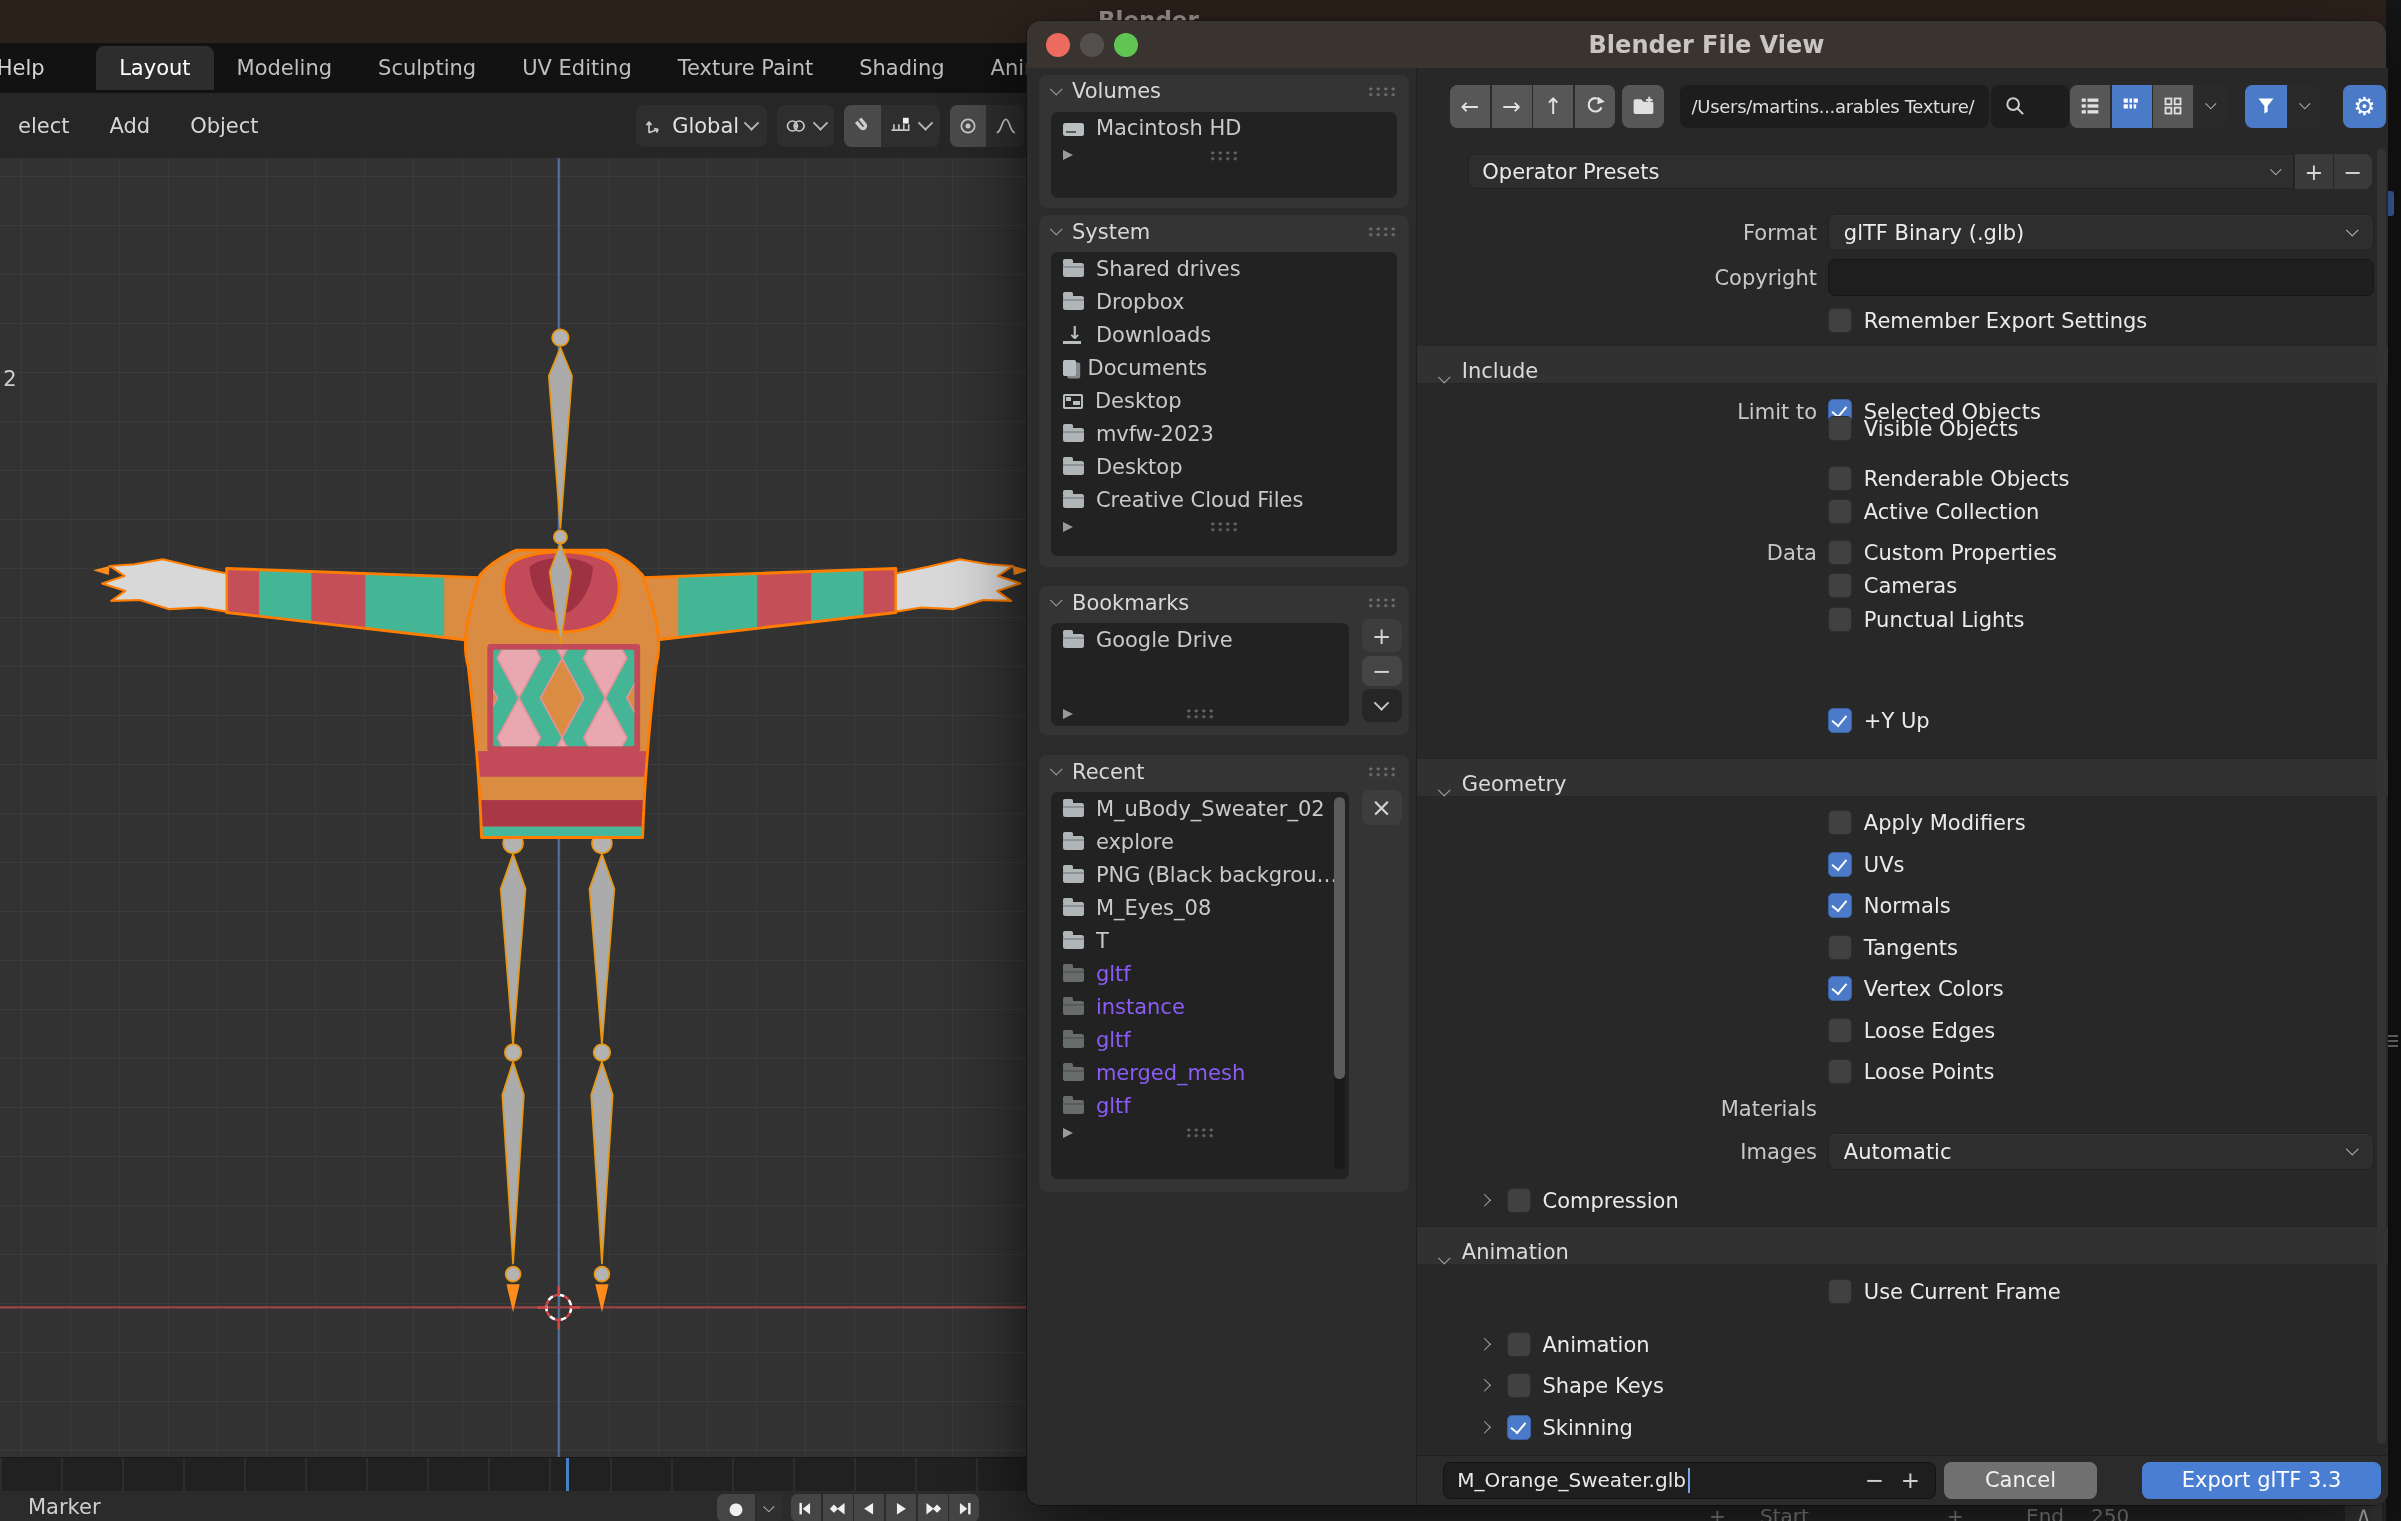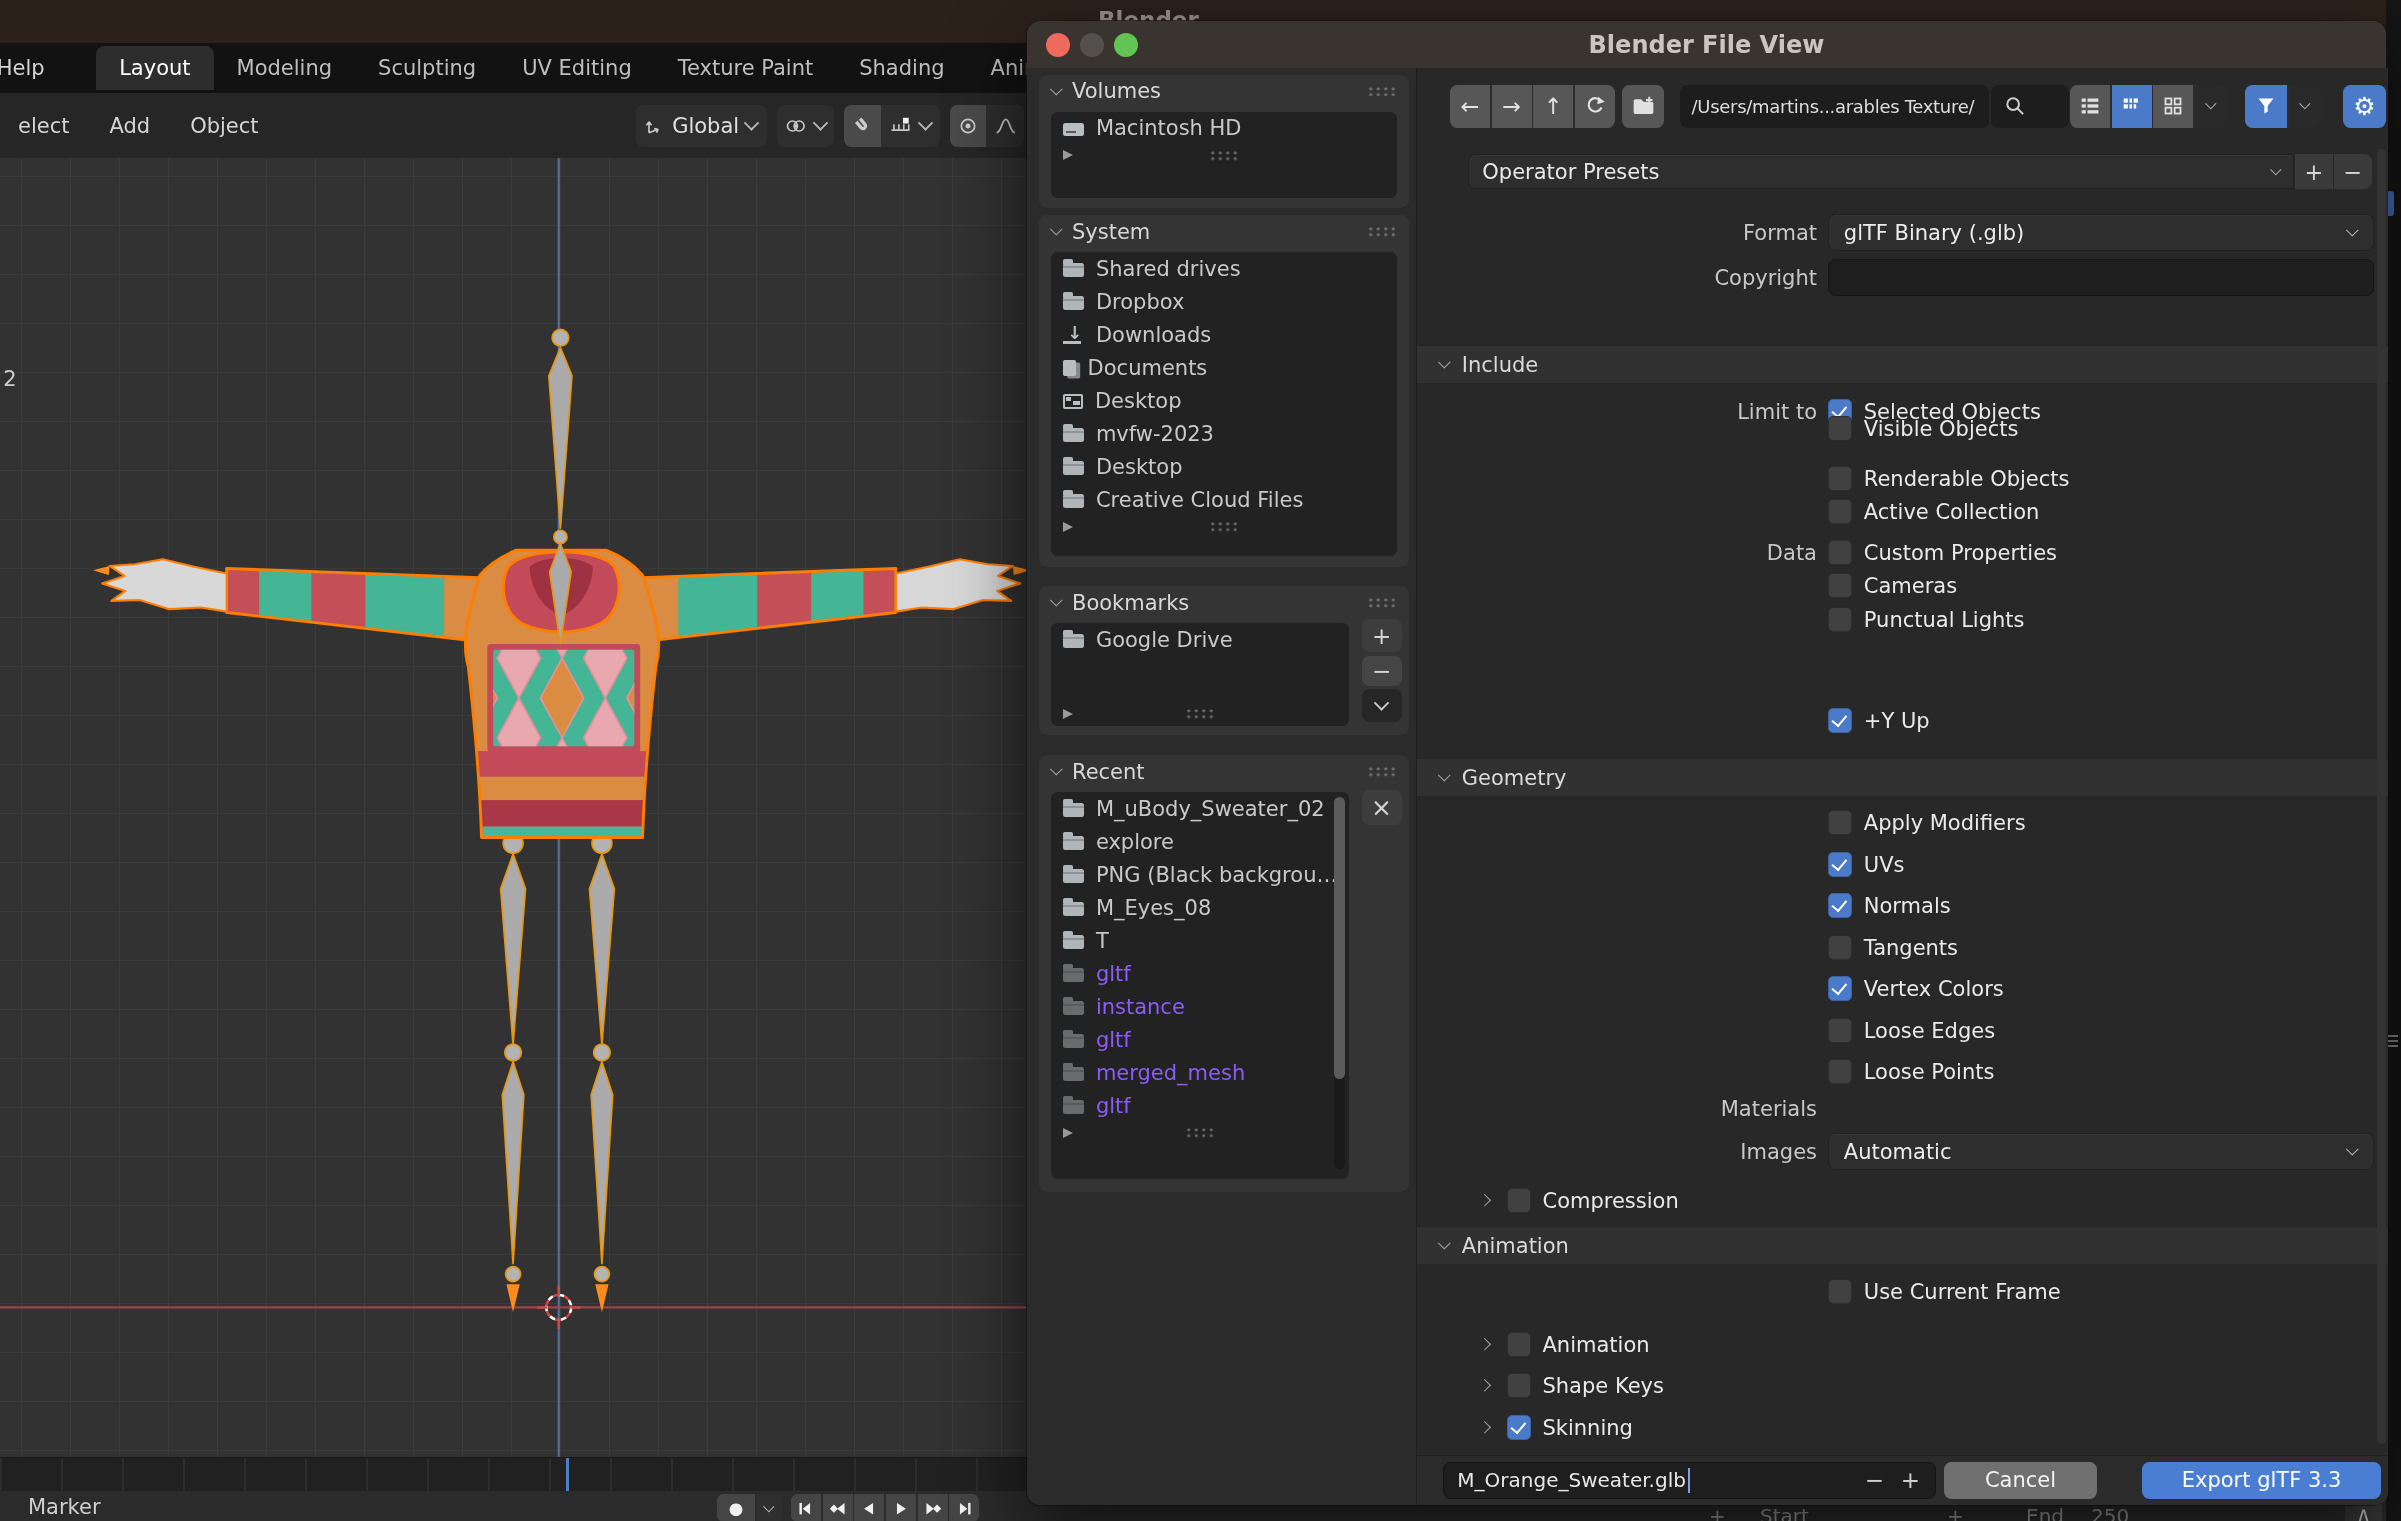--- a/index.html
+++ b/index.html
@@ -105,21 +105,21 @@
   .olabel{width:400px;text-align:right;color:#c8c8c8;flex:none;}
   .cb{position:relative;width:22.4px;height:22.4px;border-radius:5px;background:#414141;border:0.8px solid #2d2d2d;flex:none;margin-left:10.8px;}
   .cb.checked{background:#4a7ac8;border-color:#3a62a5;}
   .cb.checked::after{content:'';position:absolute;left:6.6px;top:2.5px;width:6.6px;height:11.6px;border:solid #fff;border-width:0 2.9px 2.9px 0;transform:rotate(40deg);}
   .cblab{margin-left:11.6px;color:#eaeaea;white-space:nowrap;}
   .dd{margin-left:10.8px;width:546px;height:37px;background:#2e2e2e;border:0.8px solid #212121;border-radius:7.5px;display:flex;align-items:center;
      padding:0 16.6px 0 15px;color:#ececec;box-shadow:inset 0 0.8px 0 rgba(255,255,255,.05);box-sizing:border-box;}
   .dd .csschev{margin-left:auto;width:7.5px;height:7.5px;border-width:1.7px;}
   .tin{margin-left:10.8px;width:546px;height:37px;background:#1e1e1e;border:0.8px solid #161616;border-radius:7.5px;box-sizing:border-box;}
   .ostrip{position:absolute;left:0;width:100%;height:37px;background:#313131;border-top:0.8px solid #262626;border-bottom:0.8px solid #262626;
-     display:flex;align-items:center;color:#dadada;font-size:21px;}
+     display:flex;align-items:flex-end;color:#dadada;font-size:21px;}
   .ostrip .csschev{margin:0 13.3px 0 23px;width:7.5px;height:7.5px;border-color:#a5a5a5;border-width:1.7px;}
   .subrow{position:absolute;left:0;width:100%;height:33px;display:flex;align-items:center;font-size:21px;color:#eaeaea;}
   .subrow .csschev{margin-left:63px;width:7.5px;height:7.5px;border-color:#a5a5a5;border-width:1.7px;}
   .subrow .cb{margin-left:18px;}
   #opt-scroll{position:absolute;right:2.5px;top:3.3px;width:8.3px;height:1295px;background:#333333;border-radius:4.2px;}
   .preset-field{margin-left:51px;width:826px;height:35px;background:#2e2e2e;border:0.8px solid #212121;border-radius:7.5px 0 0 7.5px;display:flex;align-items:center;
      padding:0 13.3px;color:#e8e8e8;box-sizing:border-box;box-shadow:inset 0 0.8px 0 rgba(255,255,255,.05);}
   .preset-field .csschev{margin-left:auto;width:6.6px;height:6.6px;border-width:1.7px;}
   .pmb{width:38px;height:35px;background:#3a3a3a;border-left:0.8px solid #262626;display:flex;align-items:center;justify-content:center;color:#d8d8d8;font-size:22.4px;}
   .pmb:last-child{border-radius:0 7.5px 7.5px 0;}
@@ -636,20 +636,25 @@
         <div class="olabel">Format</div>
         <div class="dd">
             <span>glTF Binary (.glb)</span>
             <span class="csschev"></span>
           </div>
       </div>
       <div class="orow h44" style="top:113px">
         <div class="olabel">Copyright</div>
         <div class="tin"><span></span></div>
       </div>
+      <div class="orow" style="top:158px">
+        <div class="olabel"></div>
+        <div class="cb"></div>
+        <div class="cblab">Remember Export Settings</div>
+      </div>
 
       <div class="ostrip" style="top:199px">
           <span class="csschev"></span>
           <span>Include</span>
         </div>
       <div class="orow" style="top:249px">
         <div class="olabel">Limit to</div>
         <div class="cb checked"></div>
         <div class="cblab">Selected Objects</div>
       </div>

